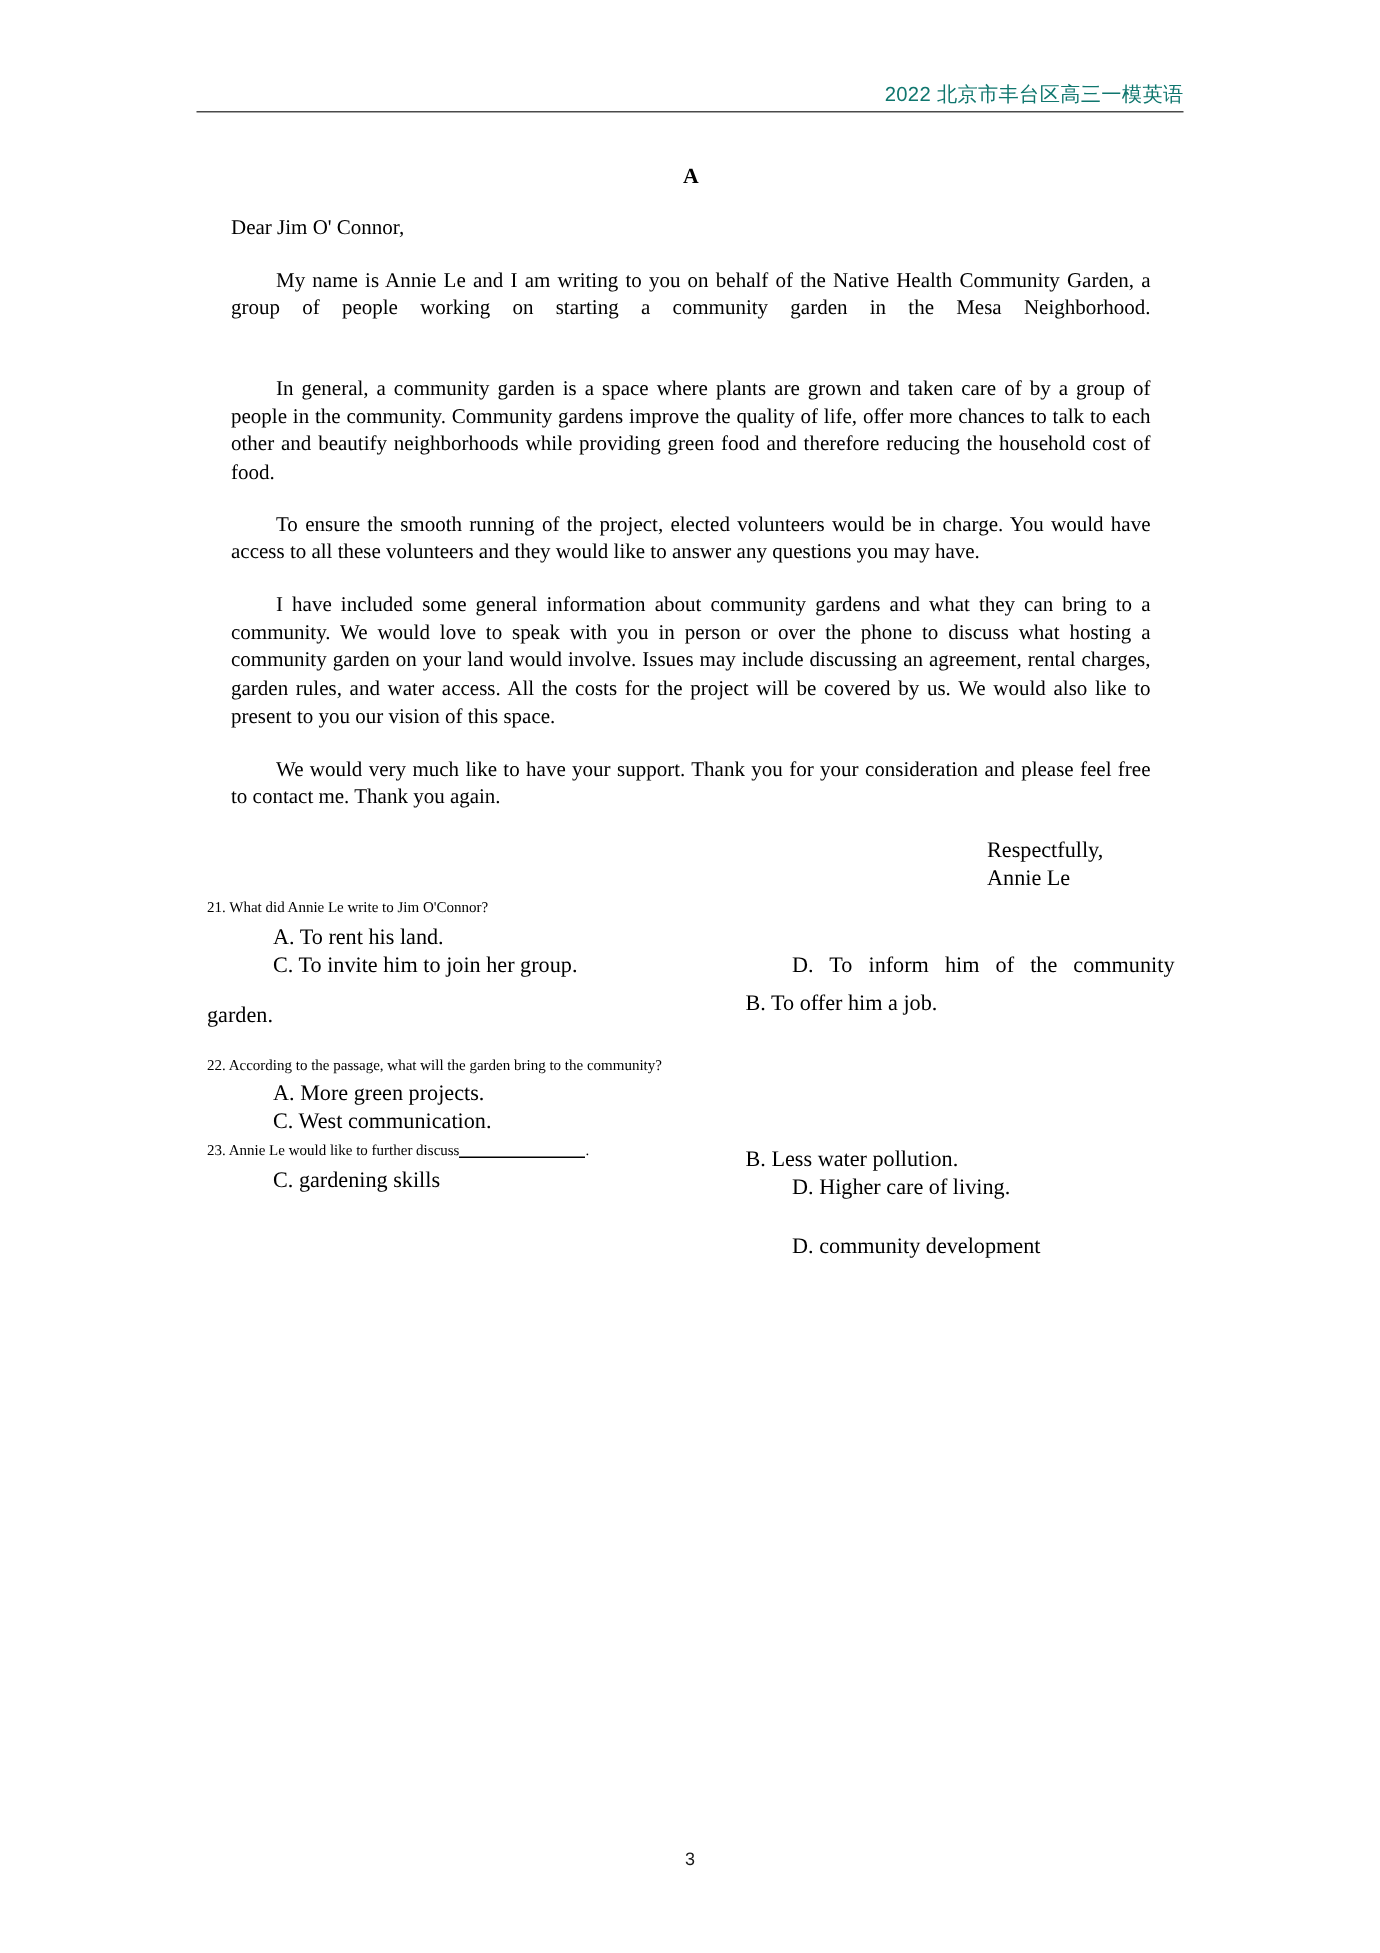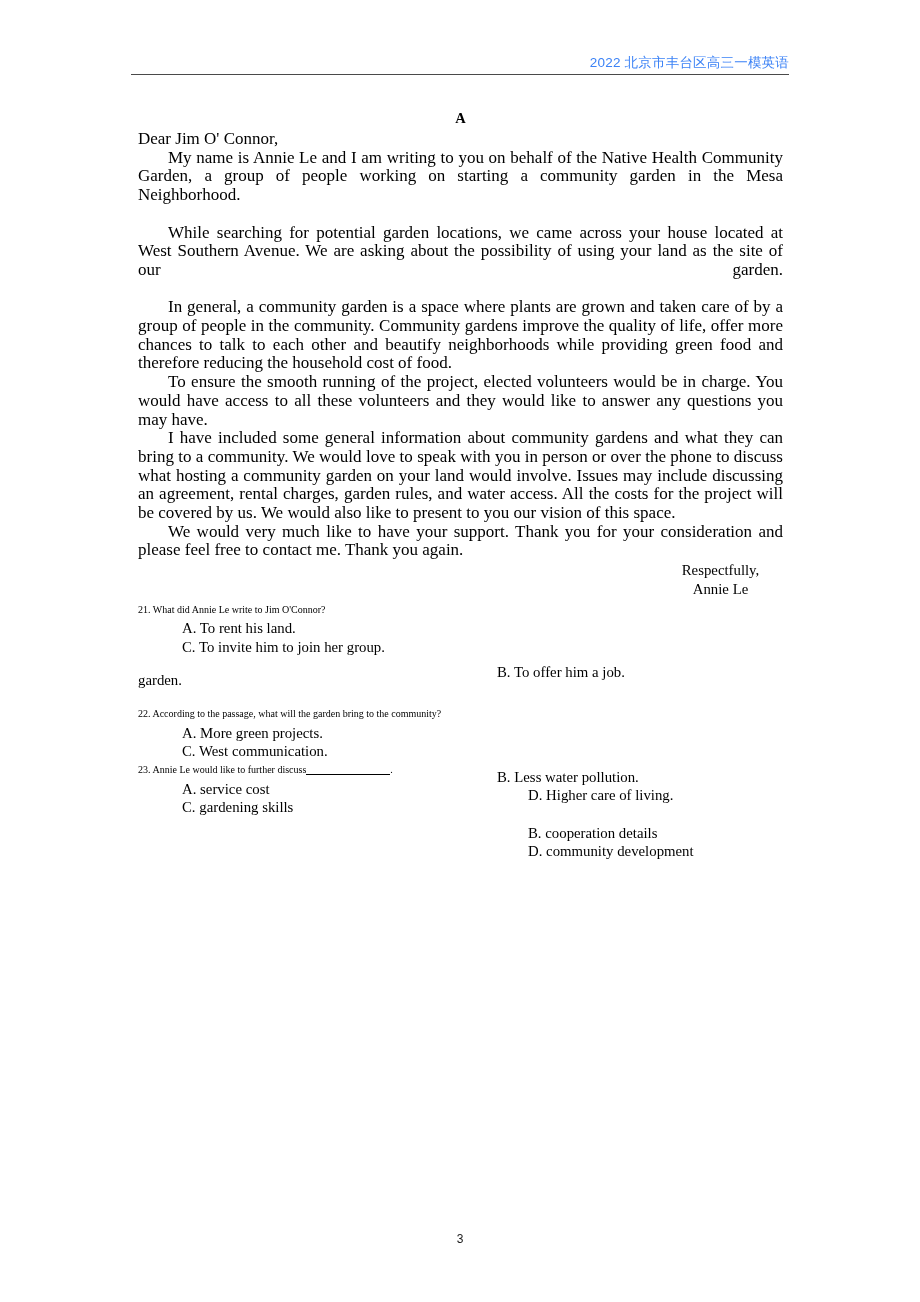--- a/index.html
+++ b/index.html
@@ -30,21 +30,21 @@
     left: 131px;
     top: 54px;
     width: 658px;
   }
   .header-text {
     text-align: right;
     font-family: "Liberation Sans", "DejaVu Sans", sans-serif;
     font-size: 13.5px;
     line-height: 17px;
     letter-spacing: 0.2px;
-    color: #3b82f6;
+    color: #0f766e;
     white-space: nowrap;
   }
   .header-rule {
     margin-top: 3px;
     border-top: 1px solid #4a4a4a;
     width: 100%;
     height: 0;
   }
 
   
@@ -57,43 +57,43 @@
 
   .section-letter {
     text-align: center;
     font-weight: bold;
     font-size: 14.5px;
     line-height: 20px;
     margin-bottom: 2px;
   }
 
   p.para {
-    margin: 0;
-    font-size: 17px;
+    margin: 16px;
+    font-size: 14px;
     line-height: 18.7px;
     text-align: justify;
     text-justify: inter-word;
     -webkit-hyphens: none;
     hyphens: none;
   }
   p.indent {
     text-indent: 30px;
   }
   p.noindent {
     text-indent: 0;
   }
 
   
   .sign-block {
     margin-top: 1px;
     padding-left: 520px;
     font-size: 14.8px;
     line-height: 18.7px;
   }
-  .sign-line { white-space: nowrap; text-align: center; }
+  .sign-line { white-space: nowrap; }
 
   
   .questions {
     margin-top: 2px;
   }
   .q-stem {
     font-size: 10px;
     line-height: 18.7px;
     margin: 0;
     text-indent: 0;
@@ -178,58 +178,56 @@
     <div class="header-rule"></div>
   </div>
 
   <div class="content">
 
     <div class="section-letter">A</div>
 
     <p class="para noindent">Dear Jim O' Connor,</p>
 
     <p class="para indent jstretch">My name is Annie Le and I am writing to you on behalf of the Native Health Community Garden, a group of people working on starting a community garden in the Mesa Neighborhood.</p>
-    <p class="para indent jstretch">While searching for potential garden locations, we came across your house located at West Southern Avenue. We are asking about the possibility of using your land as the site of our garden.</p>
     <p class="para indent">In general, a community garden is a space where plants are grown and taken care of by a group of people in the community. Community gardens improve the quality of life, offer more chances to talk to each other and beautify neighborhoods while providing green food and therefore reducing the household cost of food.</p>
     <p class="para indent">To ensure the smooth running of the project, elected volunteers would be in charge. You would have access to all these volunteers and they would like to answer any questions you may have.</p>
     <p class="para indent">I have included some general information about community gardens and what they can bring to a community. We would love to speak with you in person or over the phone to discuss what hosting a community garden on your land would involve. Issues may include discussing an agreement, rental charges, garden rules, and water access. All the costs for the project will be covered by us. We would also like to present to you our vision of this space.</p>
     <p class="para indent">We would very much like to have your support. Thank you for your consideration and please feel free to contact me. Thank you again.</p>
 
     <div class="sign-block">
       <div class="sign-line">Respectfully,</div>
       <div class="sign-line">Annie Le</div>
     </div>
 
     <div class="questions">
 
       <p class="q-stem">21. What did Annie Le write to Jim O'Connor?</p>
       <div class="opt-row">
         <span class="opt-left">A. To rent his land.</span>
         <span class="opt-right col-a">B. To offer him a job.</span>
       </div>
       <div class="opt-row">
         <span class="opt-left">C. To invite him to join her group.</span>
+        <span class="opt-right-wrap">
+          <span class="stretch">D. To inform him of the community</span>
+        </span>
       </div>
       <p class="opt-overflow">garden.</p>
 
       <p class="q-stem">22. According to the passage, what will the garden bring to the community?</p>
       <div class="opt-row">
         <span class="opt-left">A. More green projects.</span>
         <span class="opt-right col-a">B. Less water pollution.</span>
       </div>
       <div class="opt-row">
         <span class="opt-left">C. West communication.</span>
         <span class="opt-right col-b">D. Higher care of living.</span>
       </div>
 
       <p class="q-stem"><span>23. Annie Le would like to further discuss</span><span class="q-blank"></span><span>.</span></p>
-      <div class="opt-row">
-        <span class="opt-left">A. service cost</span>
-        <span class="opt-right col-b">B. cooperation details</span>
-      </div>
       <div class="opt-row">
         <span class="opt-left">C. gardening skills</span>
         <span class="opt-right col-b">D. community development</span>
       </div>
 
     </div>
   </div>
 
   <div class="footer">
     <span>3</span>

